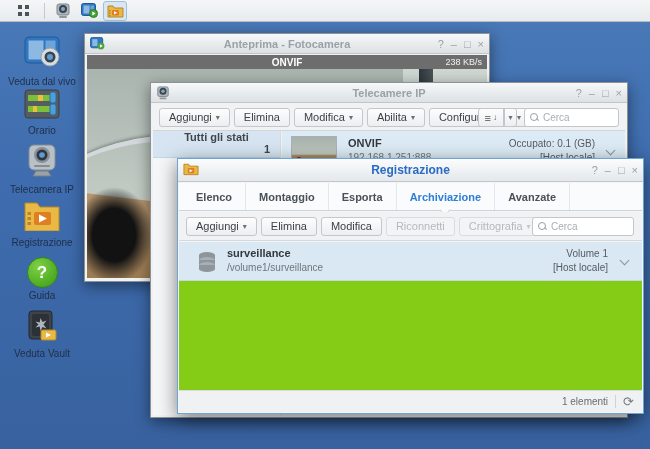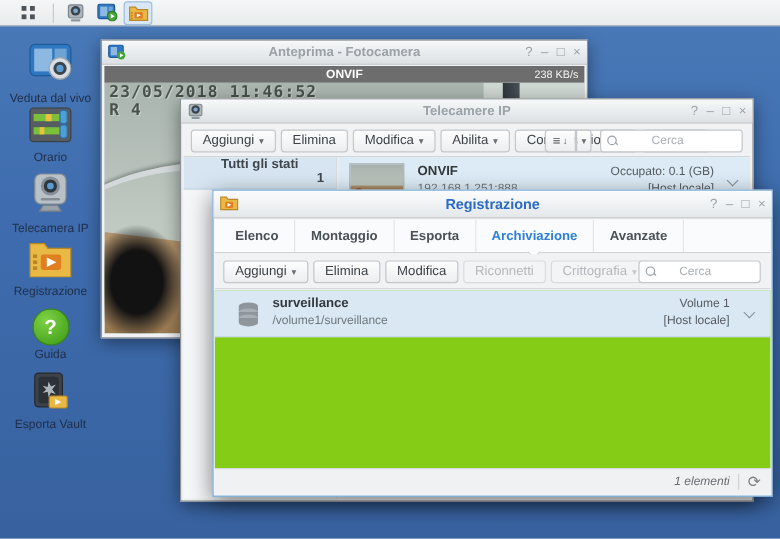--- a/index.html
+++ b/index.html
@@ -40,21 +40,21 @@
   
   .btn { display:inline-flex; align-items:center; gap:4px; height:19px; padding:0 9px;
          background:linear-gradient(180deg,#fdfdfd,#eceef0); border:1px solid #c3c7cb;
          border-radius:3px; font-size:11px; color:#3c4247; cursor:pointer; white-space:nowrap; }
   .btn .caret { font-size:8px; color:#6a7076; }
   .btn.disabled { color:#b4b9be; background:#f3f4f5; border-color:#d9dcdf; cursor:default; }
   .btn.disabled .caret { color:#c3c8cc; }
 
   
   .search { display:inline-flex; align-items:center; height:19px; background:#fff;
-            border:1px solid #c3c7cb; border-radius:3px; padding:0 5px;gap:24px; }
+            border:1px solid #c3c7cb; border-radius:3px; padding:0 5px; }
   .mag { position:relative; width:9px; height:9px; margin-right:4px; }
   .mag::before { content:""; position:absolute; left:0; top:0; width:6px; height:6px;
                  border:1.4px solid #9aa0a5; border-radius:50%; }
   .mag::after { content:""; position:absolute; left:6px; top:6px; width:3px; height:1.4px;
                 background:#9aa0a5; transform:rotate(45deg); }
   .search input { border:none; outline:none; width:70px; font-size:10px; color:#555;
                   font-family:"Liberation Sans", sans-serif; background:transparent; }
   .search input::placeholder { color:#a9afb4; }
 
   .chev { width:7px; height:7px; border-right:1.6px solid #8795a1; border-bottom:1.6px solid #8795a1;
@@ -134,21 +134,21 @@
   .rec-list { position:absolute; left:1px; right:1px; top:83px; bottom:23px; background:#84cc16; }
   .rec-row { position:relative; height:39px; background:#d9e8f3; border-bottom:1px solid #c4d8e7; cursor:pointer; }
   .rec-row .nm { position:absolute; left:48px; top:5px; font-size:11px; font-weight:bold; color:#33383d; }
   .rec-row .pt { position:absolute; left:48px; top:20px; font-size:10px; color:#6f767c; }
   .rec-row .r1 { position:absolute; right:34px; top:6px; font-size:10px; color:#555b61; }
   .rec-row .r2 { position:absolute; right:34px; top:20px; font-size:10px; color:#555b61; }
   .rec-row .chev { position:absolute; right:14px; top:15px; }
   .dbicon { position:absolute; left:16px; top:8px; }
   .statusbar { position:absolute; left:1px; right:1px; bottom:1px; height:22px; background:#f0f1f2;
                border-top:1px solid #d8dbde; display:flex; align-items:center; justify-content:flex-end; }
-  .statusbar .cnt { font-size:10px; color:#676d73;font-style:italic; }
+  .statusbar .cnt { font-size:10px; color:#676d73; }
   .statusbar .vsep { width:1px; height:13px; background:#cfd3d6; margin:0 7px; }
   .refresh { font-size:13px; color:#767d83; margin-right:8px; cursor:pointer; line-height:13px; }
 </style>
 </head>
 <body>
 
 <div class="screen">
 
   <div class="taskbar">
     <div class="tb-menu">
@@ -248,21 +248,21 @@
   </div>
 
   <div class="dicon" style="top:310px">
     <svg class="art" width="34" height="32" viewBox="0 0 34 32">
       <rect x="4" y="1" width="23" height="28" rx="3" fill="#3d4349" stroke="#24292e"></rect>
       <rect x="7" y="4" width="17" height="22" rx="2" fill="#2b3136"></rect>
       <path d="M15.5 8 l2 4 4-1.5 -3 4 3 4 -4-1.5 -2 4 -0.8-4.5 -4.2 1 3-3 -3-3 4.2 1 Z" fill="#aeb6bc"></path>
       <rect x="16" y="20" width="15" height="10" rx="1.5" fill="#e9b945" stroke="#b8872a"></rect>
       <path d="M21 22.5 L26 25 L21 27.5 Z" fill="#fff"></path>
     </svg>
-    <div class="dlabel">Esporta Vault</div>
+    <div class="dlabel">Veduta Vault</div>
   </div>
 
   <div class="win win-preview">
     <div class="titlebar">
       <svg class="wicon" width="15" height="13" viewBox="0 0 17 15">
         <rect x="0.5" y="0.5" width="14" height="12" rx="2" fill="#2f77c0" stroke="#1d5a9a"></rect>
         <rect x="2.5" y="2.5" width="6" height="8" fill="#8db8e2"></rect>
         <circle cx="12.5" cy="10.5" r="4" fill="#46a53a"></circle>
           <path d="M11.3 8.5 L14.6 10.5 L11.3 12.5 Z" fill="#fff"></path>
       </svg>
@@ -277,24 +277,20 @@
     <div class="streambar">
       <span class="sname">ONVIF</span>
       <span class="srate">238 KB/s</span>
     </div>
     <div class="video">
       <div class="v-band"></div>
       <div class="v-stripe"></div>
       <div class="v-floor"></div>
       <div class="v-arc"></div>
       <div class="v-blob"></div>
-      <div class="osd">
-        <div>23/05/2018 11:46:52</div>
-        <div>R 4</div>
-      </div>
     </div>
   </div>
 
   <div class="win win-camera">
     <div class="titlebar">
       <svg class="wicon" width="14" height="14" viewBox="0 0 16 16">
         <rect x="2" y="1" width="12" height="11" rx="2" fill="#aeb6bc" stroke="#7d868d"></rect>
         <circle cx="8" cy="6" r="4" fill="#3b444b"></circle>
           <circle cx="8" cy="6" r="2" fill="#7fa8cc"></circle>
         <rect x="4" y="13" width="8" height="2" rx="1" fill="#8f979e"></rect>

